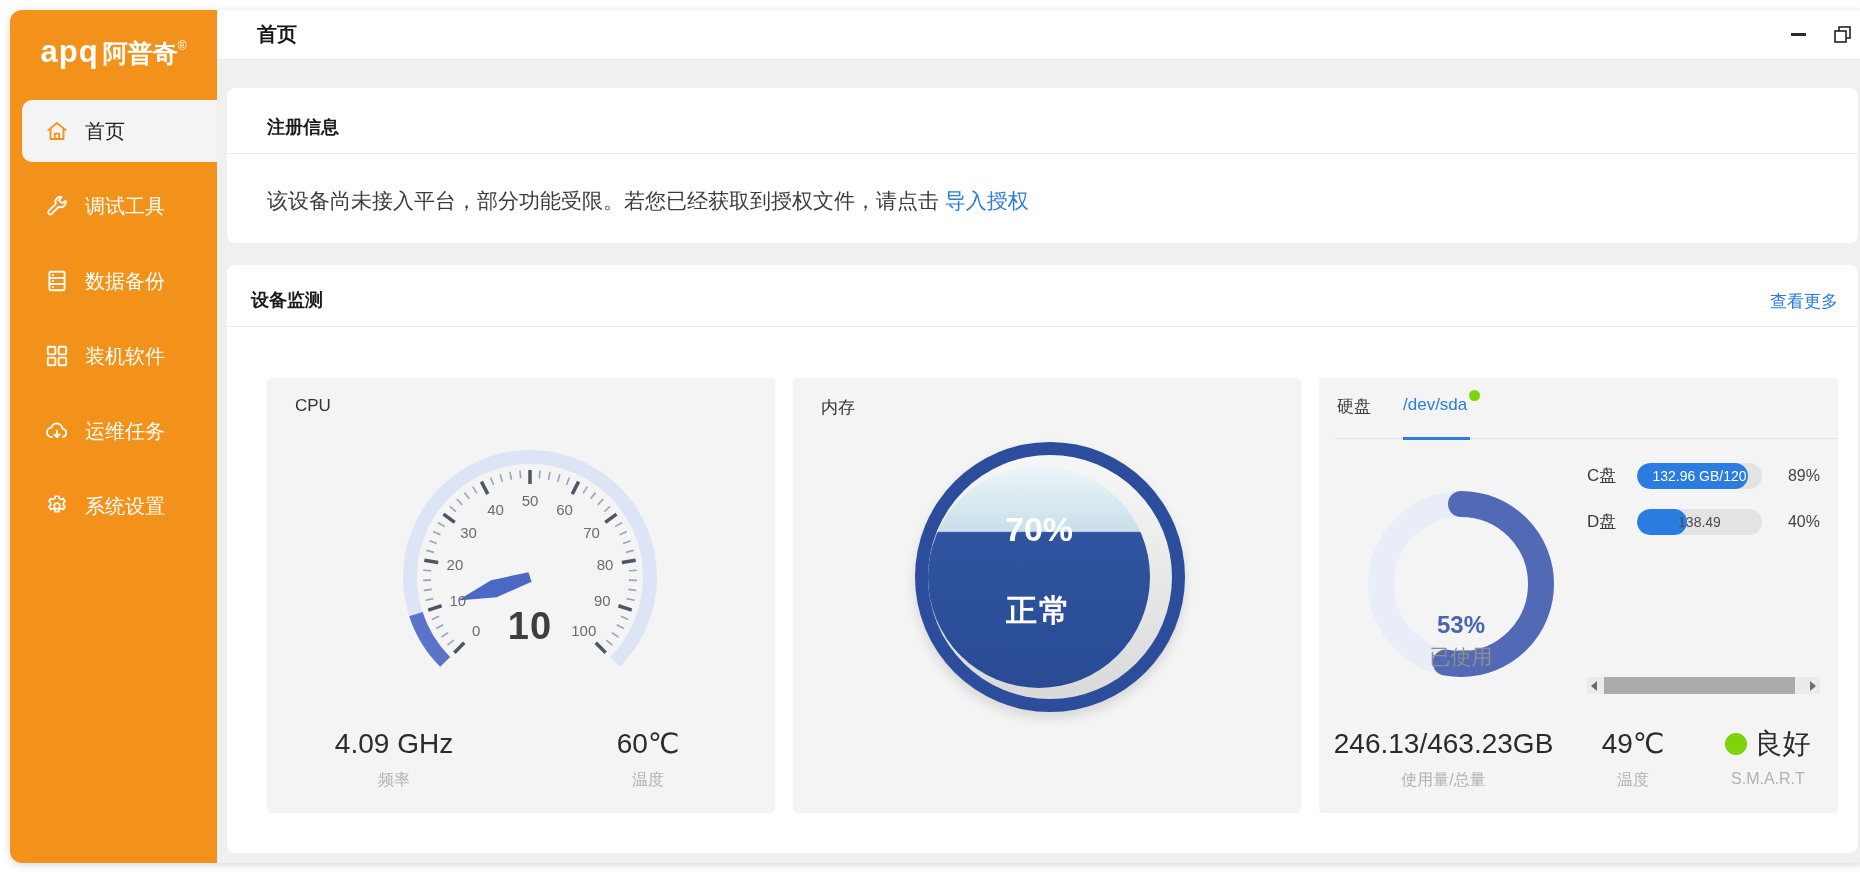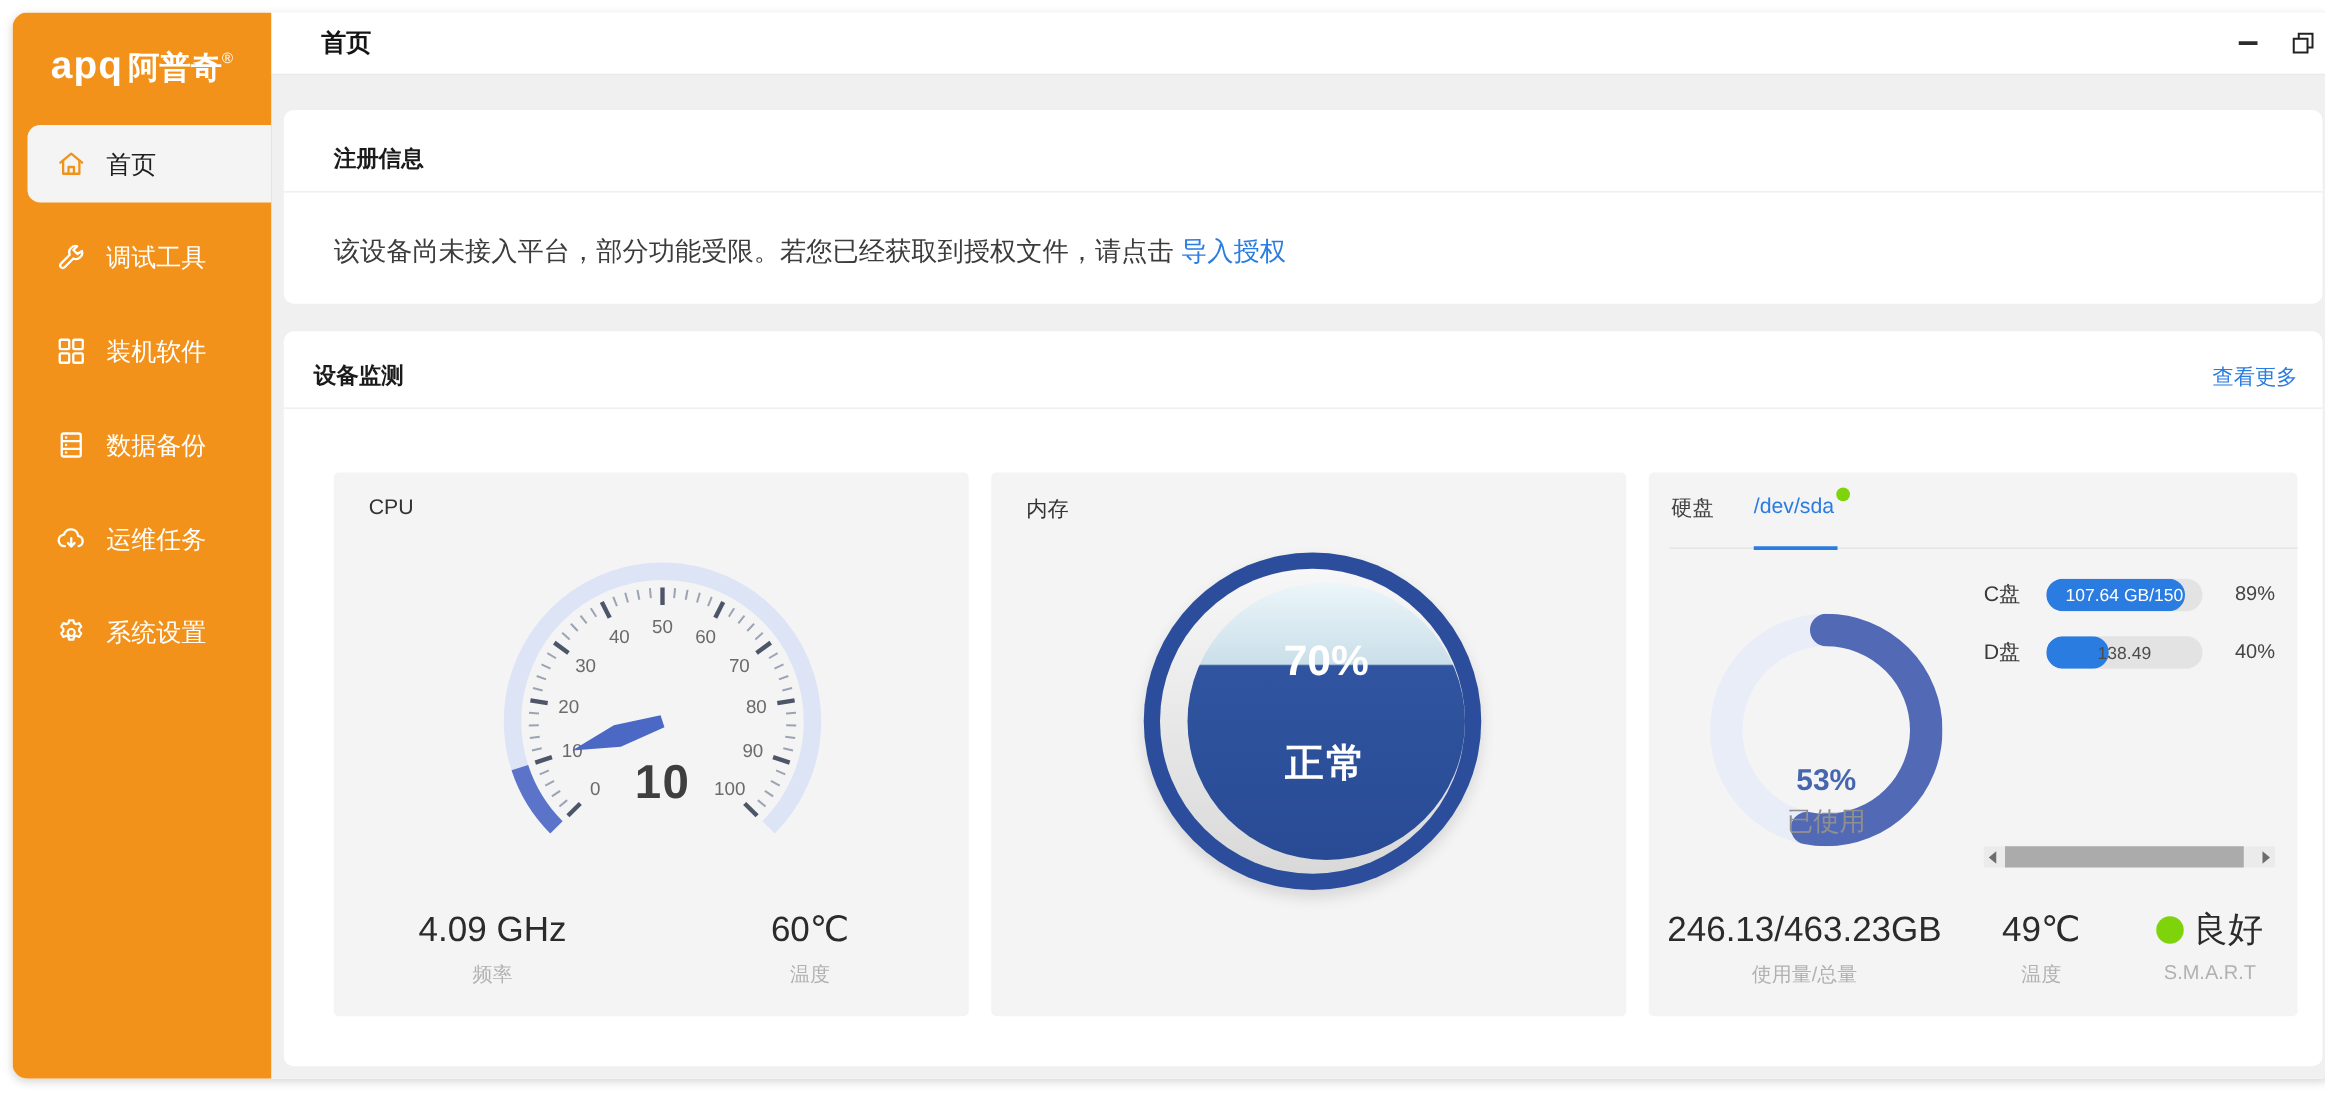--- a/index.html
+++ b/index.html
@@ -65,21 +65,21 @@
   .gauge-wrap { position:absolute; left:113px; top:49px; width:300px; height:300px; }
   .gauge-value { position:absolute; left:0; right:0; top:178px; text-align:center;
                  font-size:38px; font-weight:700; color:#3e3e3e; letter-spacing:1px; }
   
   .liquid-wrap { position:absolute; left:122px; top:64px; width:270px; height:270px; }
   .liquid-outer { width:270px; height:270px; border-radius:50%; background:#2b4d9b;
                   display:flex; align-items:center; justify-content:center;
                   box-shadow:0 6px 12px rgba(0,0,0,.12); }
   .liquid-mid { width:244px; height:244px; border-radius:50%;
                 background:linear-gradient(180deg,#f7f7f7,#d9d9d9); 
-                display:flex; align-items:center; justify-content:flex-end; }
+                display:flex; align-items:center; justify-content:flex-start; }
   .liquid-inner { width:222px; height:222px; border-radius:50%; position:relative; overflow:hidden; }
   .liquid-pct { position:absolute; left:0; right:0; top:44px; text-align:center;
                 font-size:34px; font-weight:700; color:#fff; }
   .liquid-status { position:absolute; left:0; right:0; top:124px; text-align:center;
                    font-size:31px; font-weight:700; color:#fff; letter-spacing:2px; }
   
   .disk-title { position:absolute; left:18px; top:17px; font-size:17px; color:#404040; }
   .disk-tab { position:absolute; left:84px; top:17px; font-size:17px; color:#2B7CE0; cursor:pointer; }
   .tab-dot { position:absolute; top:-5px; right:-13px; width:11px; height:11px; border-radius:50%; background:#7ED30A; }
   .disk-divider { position:absolute; left:16px; right:0; top:60px; border-top:1px solid #e2e2e2; }
@@ -134,40 +134,40 @@
         <span class="nav-icon">
           <svg viewBox="0 0 24 24" fill="none" stroke="currentColor" stroke-width="1.7" stroke-linecap="round" stroke-linejoin="round">
               <path d="M19.9 7.2a4.6 4.6 0 0 1-6.3 5.5l-6.5 6.5a1.9 1.9 0 0 1-2.7-2.7l6.5-6.5a4.6 4.6 0 0 1 5.5-6.3L13.6 6.5l2.9 2.9 3.4-2.2z"></path>
             </svg>
         </span>
         <span class="nav-label">调试工具</span>
       </div>
       <div class="nav-item">
         <span class="nav-icon">
           <svg viewBox="0 0 24 24" fill="none" stroke="currentColor" stroke-width="1.7">
-              <rect x="3.5" y="3.5" width="7" height="7" rx="1"></rect>
-              <rect x="13.5" y="3.5" width="7" height="7" rx="1"></rect>
-              <rect x="3.5" y="13.5" width="7" height="7" rx="1"></rect>
-              <rect x="13.5" y="13.5" width="7" height="7" rx="1"></rect>
-            </svg>
-        </span>
-        <span class="nav-label">装机软件</span>
-      </div>
-      <div class="nav-item">
-        <span class="nav-icon">
-          <svg viewBox="0 0 24 24" fill="none" stroke="currentColor" stroke-width="1.7">
               <rect x="5" y="3.5" width="14" height="17" rx="1.5"></rect>
               <line x1="5" y1="9.2" x2="19" y2="9.2"></line>
               <line x1="5" y1="14.8" x2="19" y2="14.8"></line>
               <circle cx="8.2" cy="6.4" r="0.9" fill="currentColor" stroke="none"></circle>
               <circle cx="8.2" cy="12" r="0.9" fill="currentColor" stroke="none"></circle>
               <circle cx="8.2" cy="17.6" r="0.9" fill="currentColor" stroke="none"></circle>
             </svg>
         </span>
         <span class="nav-label">数据备份</span>
+      </div>
+      <div class="nav-item">
+        <span class="nav-icon">
+          <svg viewBox="0 0 24 24" fill="none" stroke="currentColor" stroke-width="1.7">
+              <rect x="3.5" y="3.5" width="7" height="7" rx="1"></rect>
+              <rect x="13.5" y="3.5" width="7" height="7" rx="1"></rect>
+              <rect x="3.5" y="13.5" width="7" height="7" rx="1"></rect>
+              <rect x="13.5" y="13.5" width="7" height="7" rx="1"></rect>
+            </svg>
+        </span>
+        <span class="nav-label">装机软件</span>
       </div>
       <div class="nav-item">
         <span class="nav-icon">
           <svg viewBox="0 0 24 24" fill="none" stroke="currentColor" stroke-width="1.7" stroke-linecap="round" stroke-linejoin="round">
               <path d="M7.3 17.5a4.3 4.3 0 0 1-.6-8.6 5.3 5.3 0 0 1 10.4 1.2 3.7 3.7 0 0 1 .4 7.3"></path>
               <path d="M12 11.5v6"></path>
               <path d="m9.6 15.2 2.4 2.4 2.4-2.4"></path>
             </svg>
         </span>
         <span class="nav-label">运维任务</span>
@@ -335,21 +335,21 @@
                 <div class="donut-pct">53%</div>
                 <div class="donut-label">已使用</div>
               </div>
             </div>
 
             <div class="disk-right">
               <div class="part-row">
                 <span class="part-label">C盘</span>
                 <span class="pill">
                   <span class="pill-fill" style="width: 89%;"></span>
-                  <span class="pill-text c-light">107.64 GB/150</span>
+                  <span class="pill-text c-light">132.96 GB/120</span>
                 </span>
                 <span class="part-pct">89%</span>
               </div>
               <div class="part-row">
                 <span class="part-label">D盘</span>
                 <span class="pill">
                   <span class="pill-fill" style="width: 40%;"></span>
                   <span class="pill-text c-dark">138.49</span>
                 </span>
                 <span class="part-pct">40%</span>

